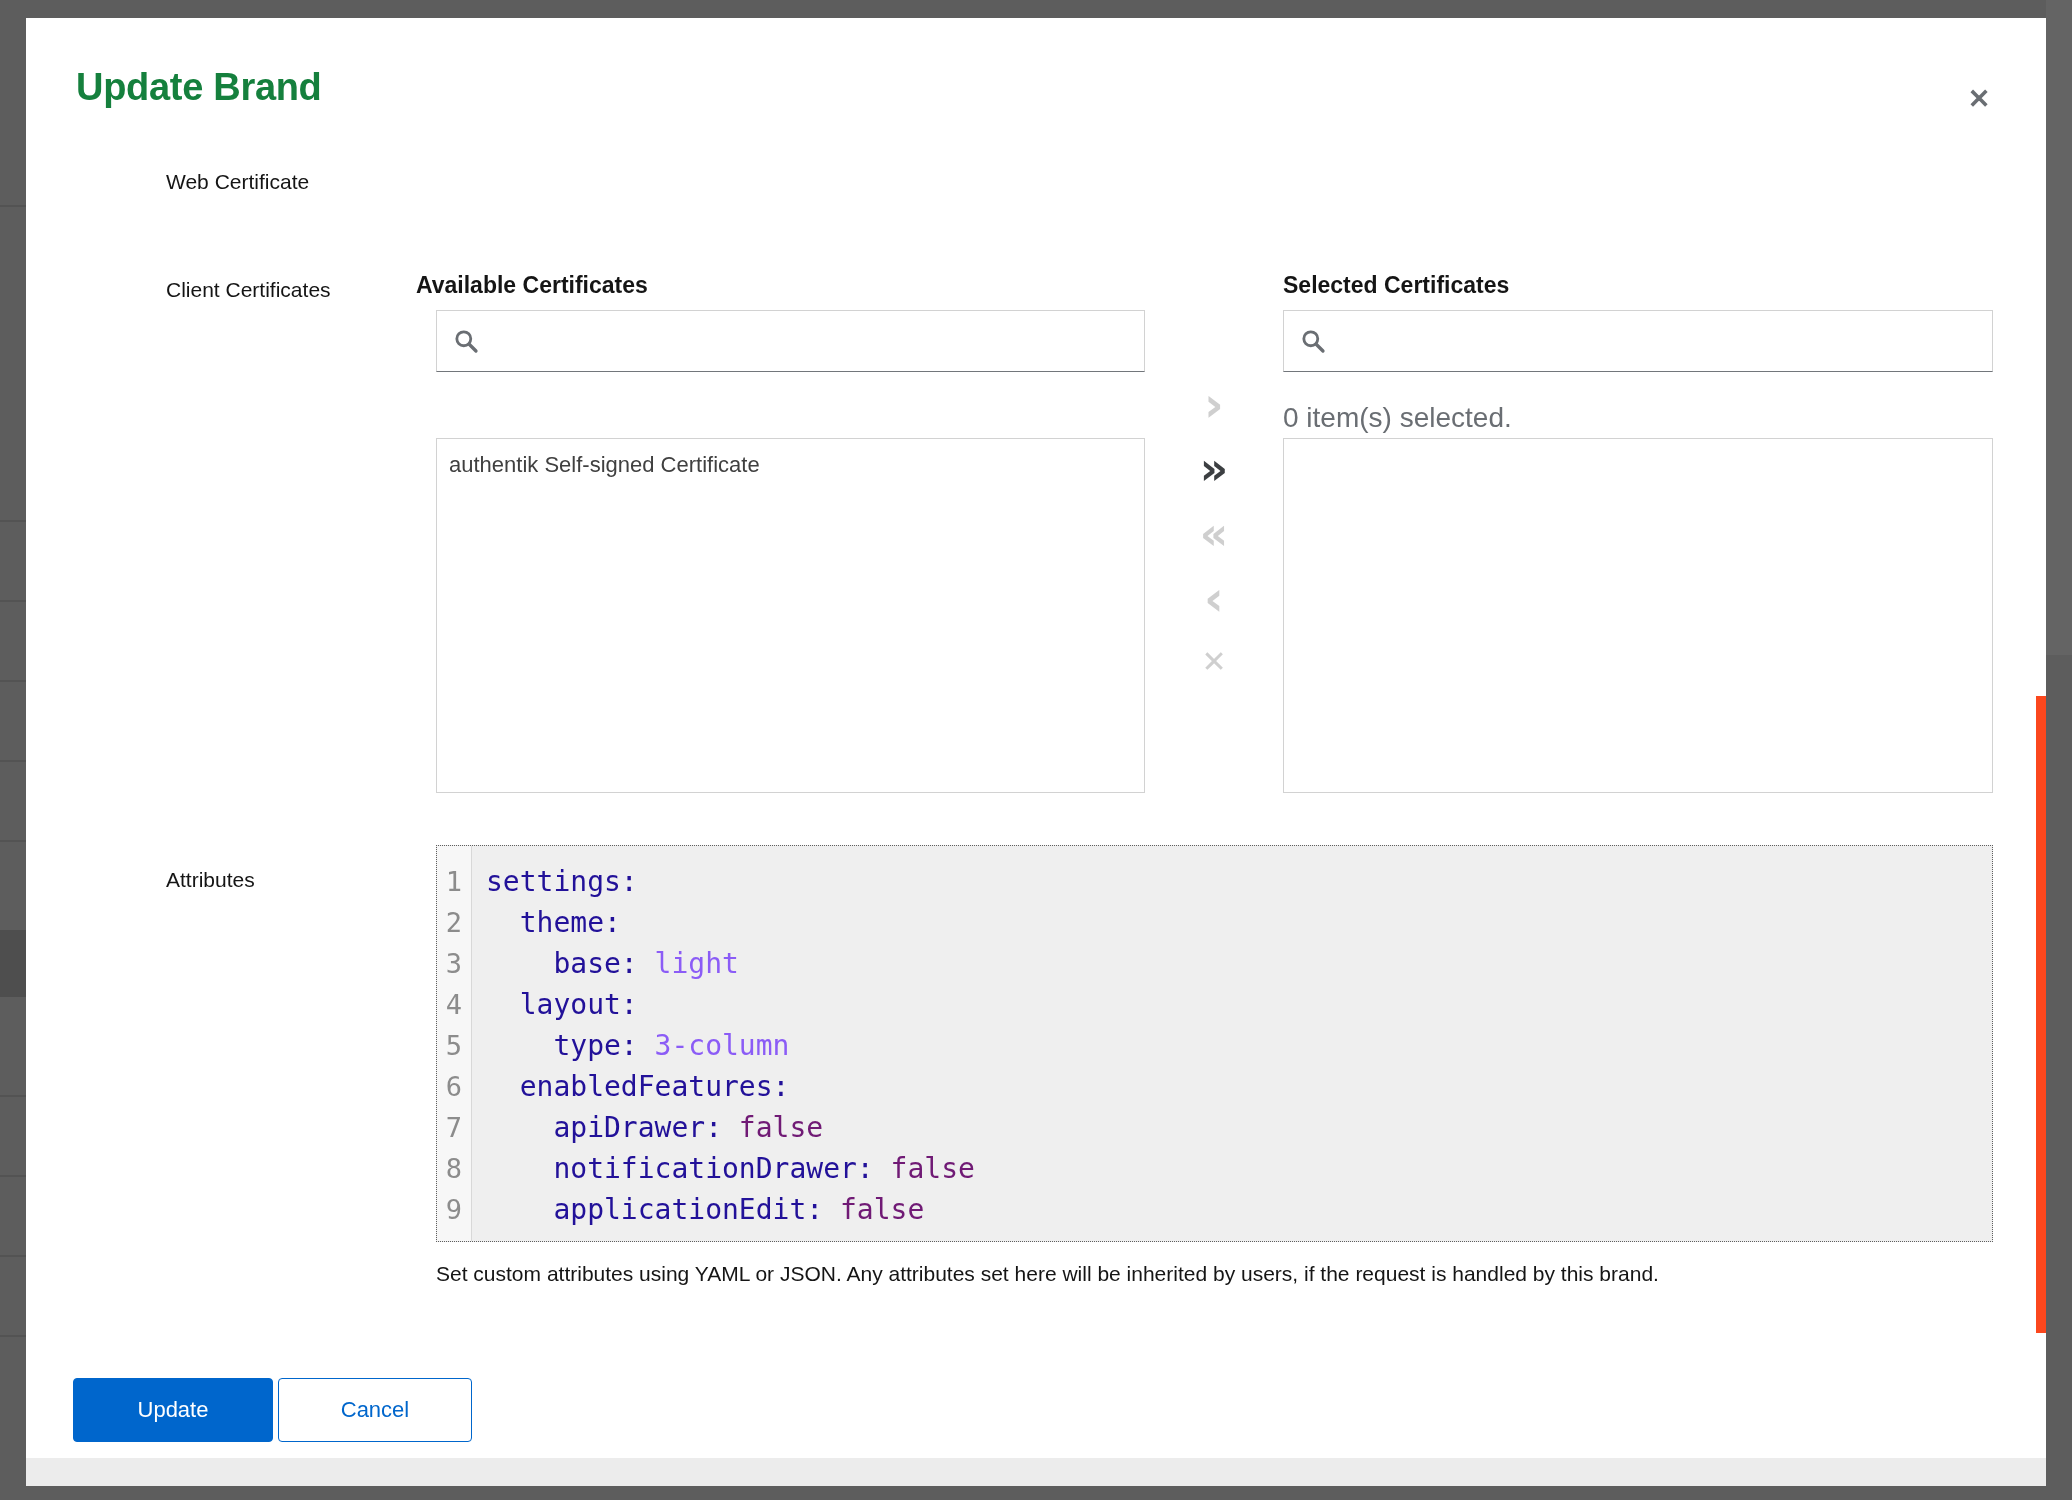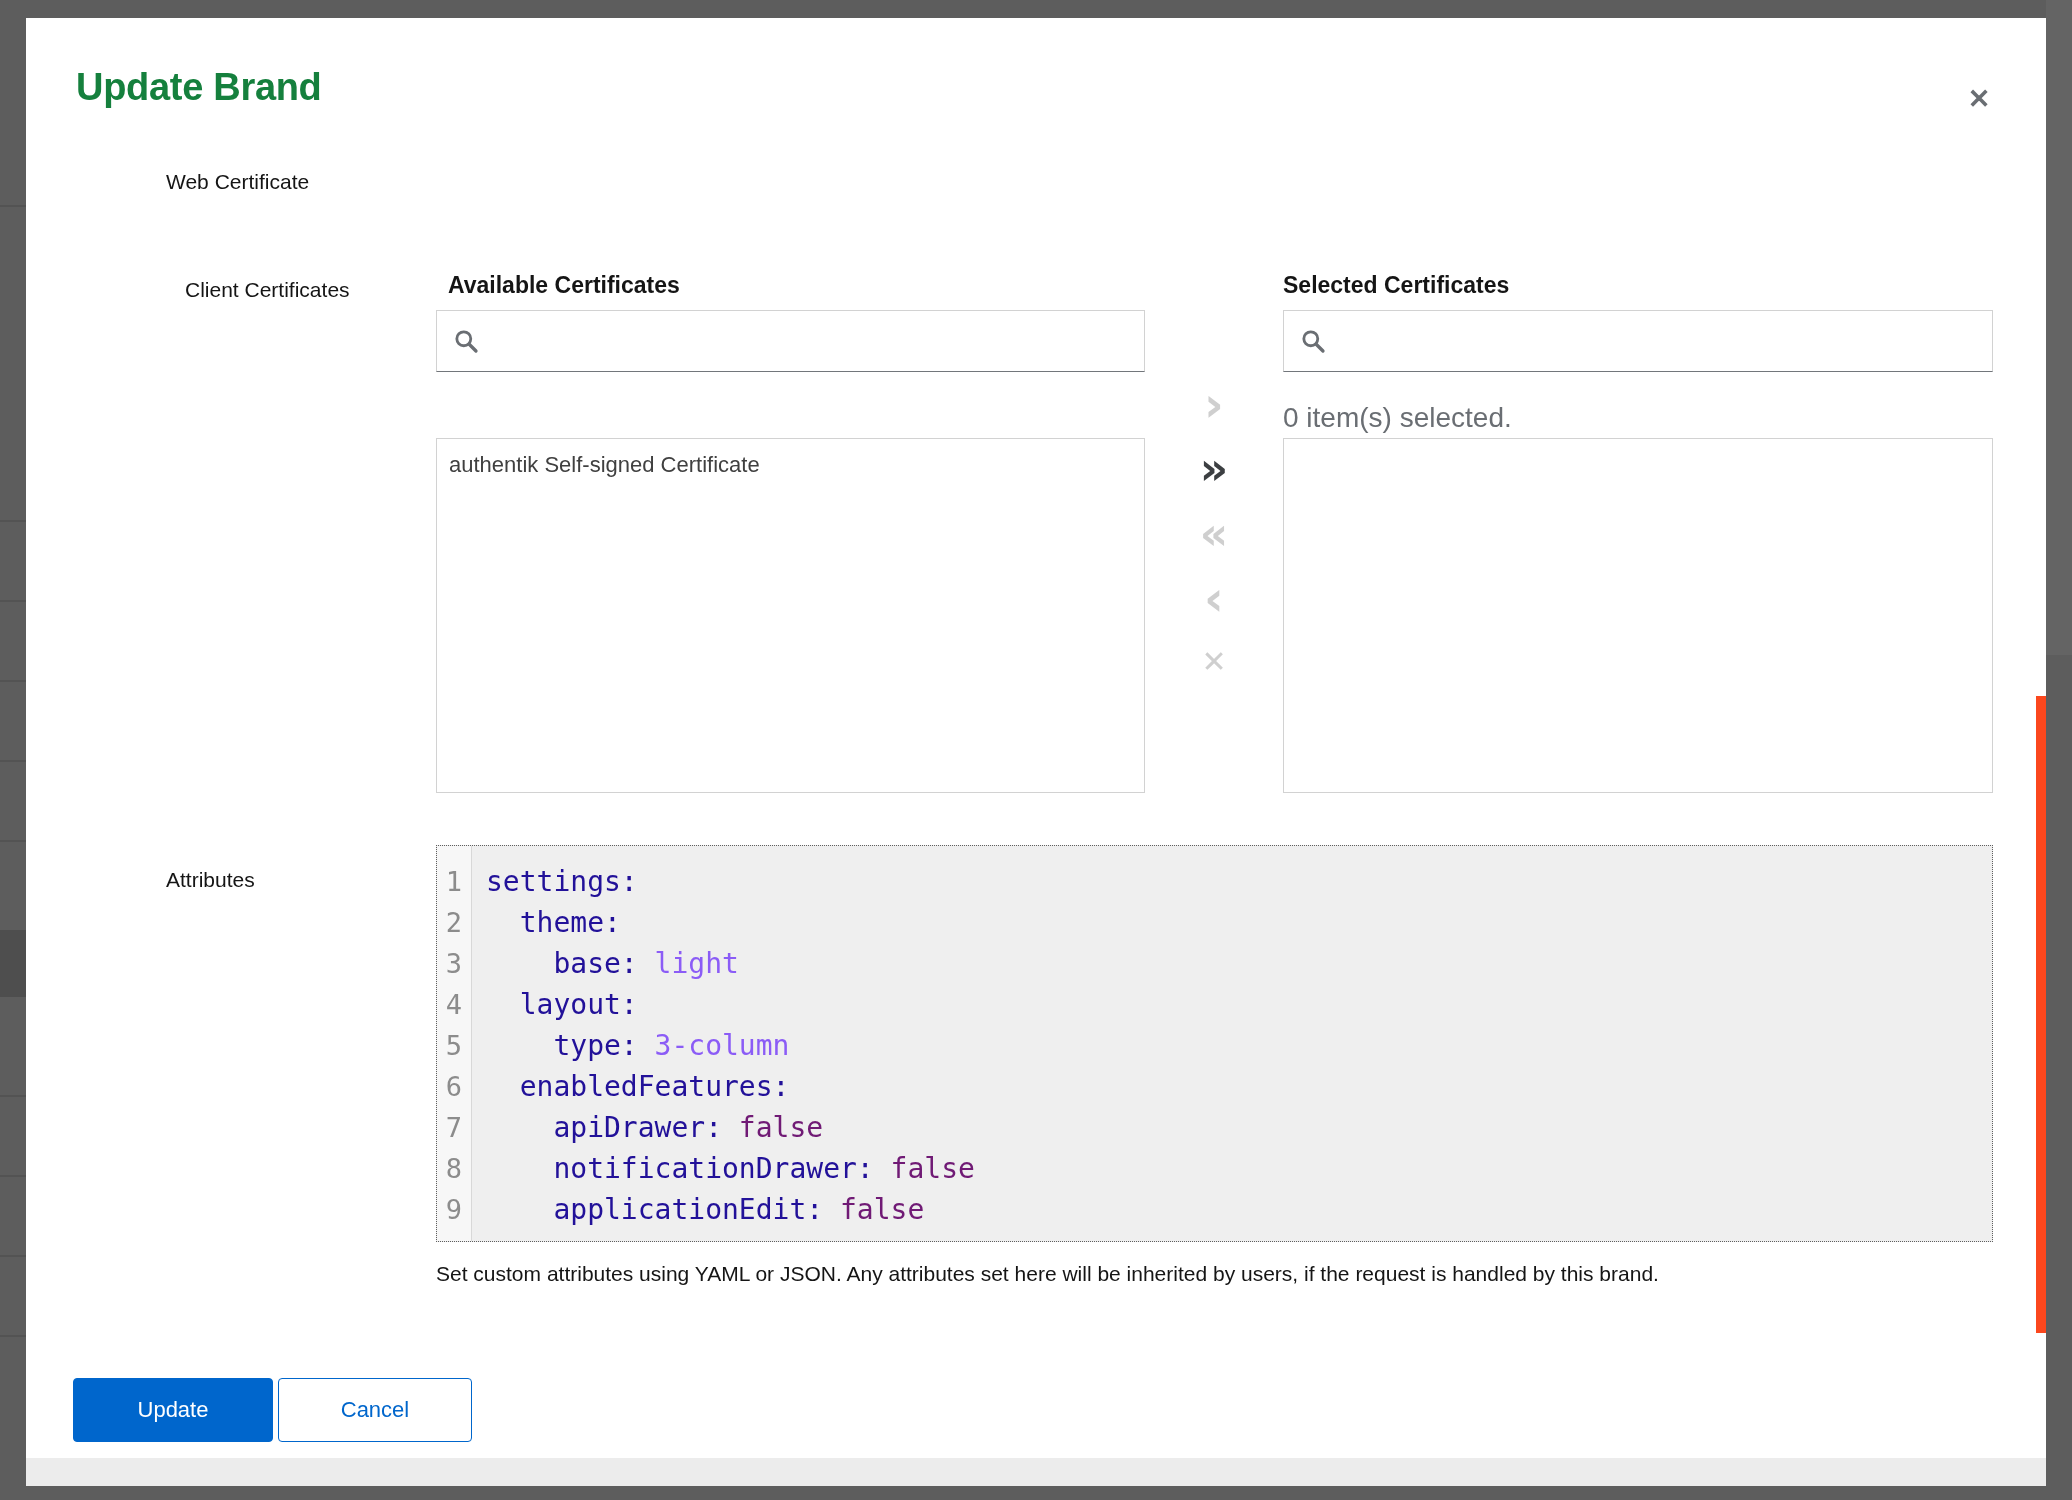--- a/index.html
+++ b/index.html
@@ -24,36 +24,36 @@
   }
   .close-btn{
     position:absolute;left:1931px;top:59px;width:44px;height:44px;
     background:none;border:none;cursor:pointer;
     font-size:27px;font-weight:700;color:#6a6e73;line-height:44px;padding:0;
   }
   .field-label{
     position:absolute;left:140px;font-size:21px;font-weight:400;color:#151515;
   }
   .lbl-web{top:152px;}
-  .lbl-client{top:260px;margin-left:19px;}
+  .lbl-client{top:260px;}
   .lbl-attr{top:850px;}
 
   .select-field{
     position:absolute;left:410px;top:138px;width:1557px;height:50px;
     background:#fff;box-sizing:border-box;cursor:pointer;
     border:1px solid #f0f0f0;border-left:1px solid #d2d2d2;border-bottom:1px solid #8a8d90;
   }
   .select-placeholder{
     display:block;padding:11px 0 0 14px;font-size:23px;color:#6a6e73;
   }
 
   .dl-header{
     position:absolute;top:254px;font-size:23px;font-weight:700;color:#151515;
   }
-  .hd-avail{left:422px;} .hd-sel{left:1257px;}
+  .hd-avail{left:390px;} .hd-sel{left:1257px;}
 
   .search-box{
     position:absolute;top:292px;height:62px;background:#fff;box-sizing:border-box;
     border:1px solid #d2d2d2;border-bottom:1px solid #72767b;
     display:flex;align-items:center;padding-left:16px;cursor:text;
   }
   .sb-avail{left:410px;width:709px;} .sb-sel{left:1257px;width:710px;}
   .search-box svg{display:block;}
 
   .dl-status{

